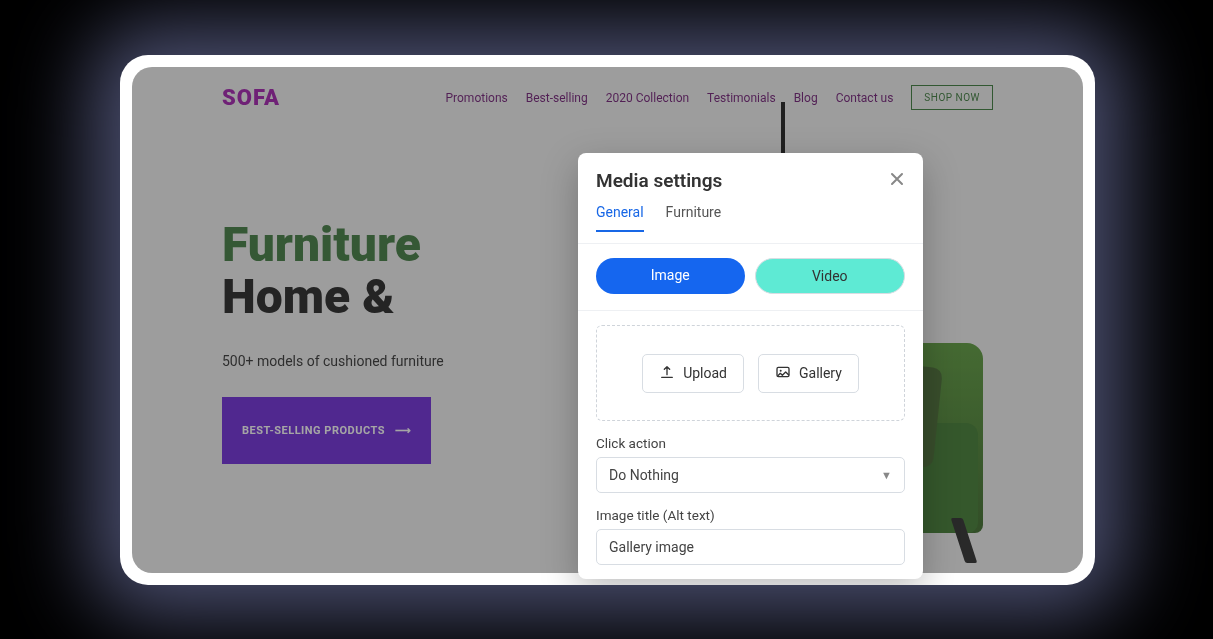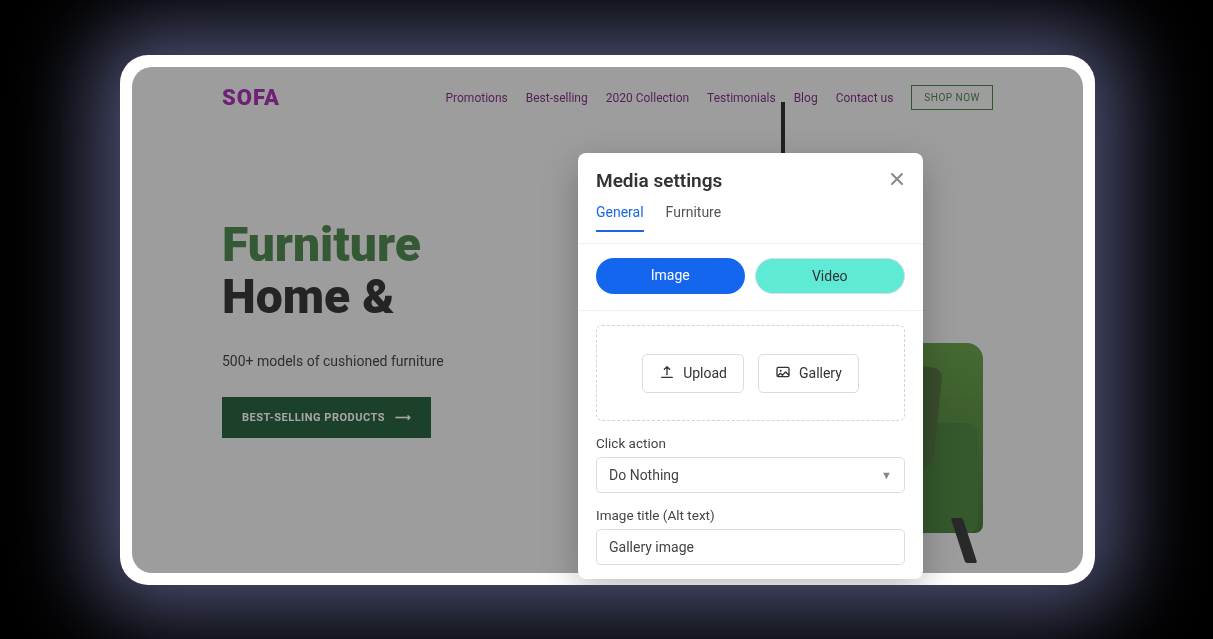--- a/index.html
+++ b/index.html
@@ -42,23 +42,23 @@
 
   .hero {
     padding: 110px 90px 0 90px;
     position: relative;
   }
   .hero h1 { font-size: 48px; font-weight: 900; color: #3f7a3f; line-height: 1.05; }
   .hero h2 { font-size: 48px; font-weight: 900; color: #222; line-height: 1.05; margin-top: 2px; }
   .hero p  { font-size: 14px; color: #333; margin-top: 30px; }
   .cta {
     display: inline-flex; align-items: center; gap: 10px;
-    background: #14532d; color: #fff;
+    background: #6d28d9; color: #fff;
     font-size: 11px; font-weight: 700; letter-spacing: 0.5px;
-    padding: 14px 20px; margin-top: 28px;
+    padding: 27px 20px; margin-top: 28px;
   }
 
   
   .lamp {
     position: absolute; right: 235px; top: 155px;
     width: 130px; height: 70px;
     background: #1b1b1b;
     border-radius: 0 0 70px 70px / 0 0 55px 55px;
   }
   .lamp::before {

